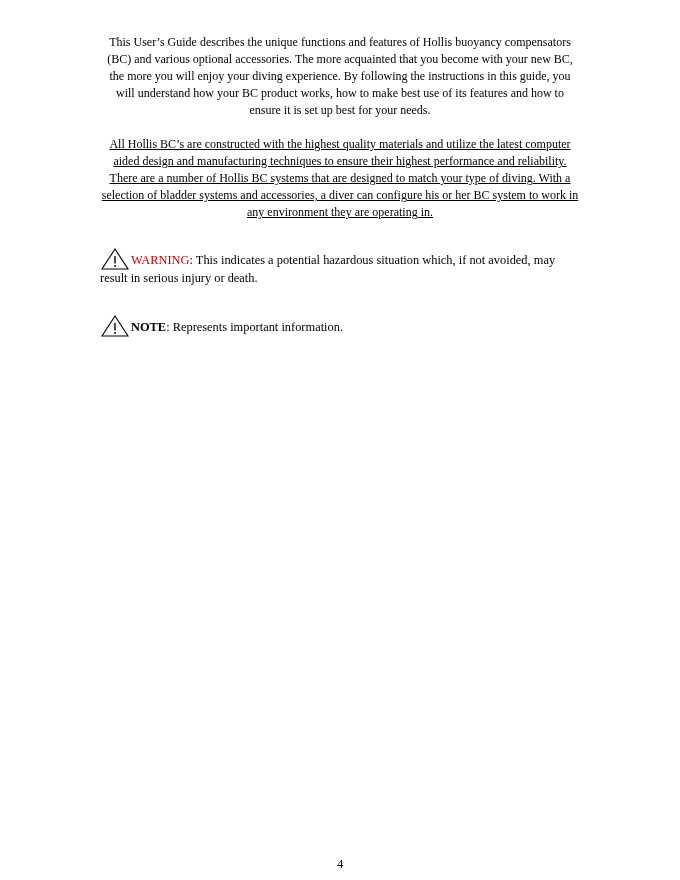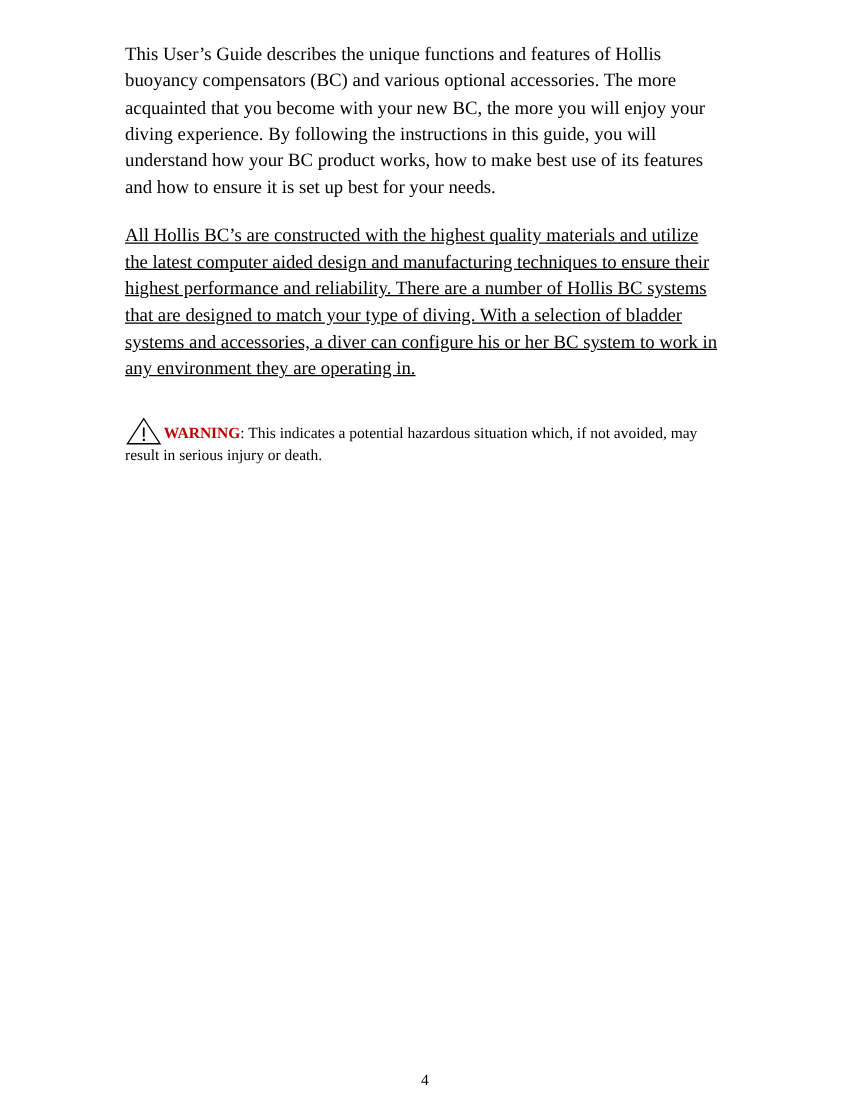--- a/index.html
+++ b/index.html
@@ -23,23 +23,23 @@
   }
   .doc-title {
     text-align: center;
     font-size: 23px;
     font-weight: bold;
     margin: 0;
     padding-top: 84px;
     letter-spacing: 0.3px;
   }
   .body-para {
-    font-size: 15px;
+    font-size: 12px;
     line-height: 1.42;
-    text-align: left;
+    text-align: center;
     margin: 0;
   }
   #para-intro {
     margin-top: 34px;
   }
   #para-construction {
     margin-top: 17px;
     text-decoration: underline;
   }
   .notice-block {
@@ -60,21 +60,21 @@
     height: 24px;
     margin-right: 1px;
     position: relative;
     top: 1px;
   }
   .warn-icon svg {
     display: block;
   }
   .label-warning {
     color: #c00000;
-    font-weight: bold;
+    font-weight: normal;
   }
   .label-caution {
     color: #c00000;
     font-weight: bold;
   }
   .label-note {
     color: #000000;
     font-weight: bold;
   }
   .notice-text {
@@ -105,16 +105,27 @@
         <svg width="30" height="24" viewBox="0 0 30 24" xmlns="http://www.w3.org/2000/svg">
           <polygon points="15,2 28,22 2,22" fill="none" stroke="#000000" stroke-width="1.1"></polygon>
           <rect x="14.3" y="9" width="1.4" height="7.5" fill="#000000"></rect>
           <rect x="14.3" y="18" width="1.6" height="1.8" fill="#000000"></rect>
         </svg>
       </span><span class="label-warning">WARNING</span><span class="notice-text">:</span><span class="notice-text">  This indicates a potential hazardous situation which, if not avoided, may result in serious injury or death.</span>
     </span>
   </div>
 
 
+  <div class="notice-block">
+    <span class="notice-first-line">
+      <span class="warn-icon">
+        <svg width="30" height="24" viewBox="0 0 30 24" xmlns="http://www.w3.org/2000/svg">
+          <polygon points="15,2 28,22 2,22" fill="none" stroke="#000000" stroke-width="1.1"></polygon>
+          <rect x="14.3" y="9" width="1.4" height="7.5" fill="#000000"></rect>
+          <rect x="14.3" y="18" width="1.6" height="1.8" fill="#000000"></rect>
+        </svg>
+      </span><span class="label-note">NOTE</span><span class="notice-text">:</span><span class="notice-text">  Represents important information.</span>
+    </span>
+  </div>
 
   <div class="page-number">4</div>
 
 </div>
 
 </body></html>

